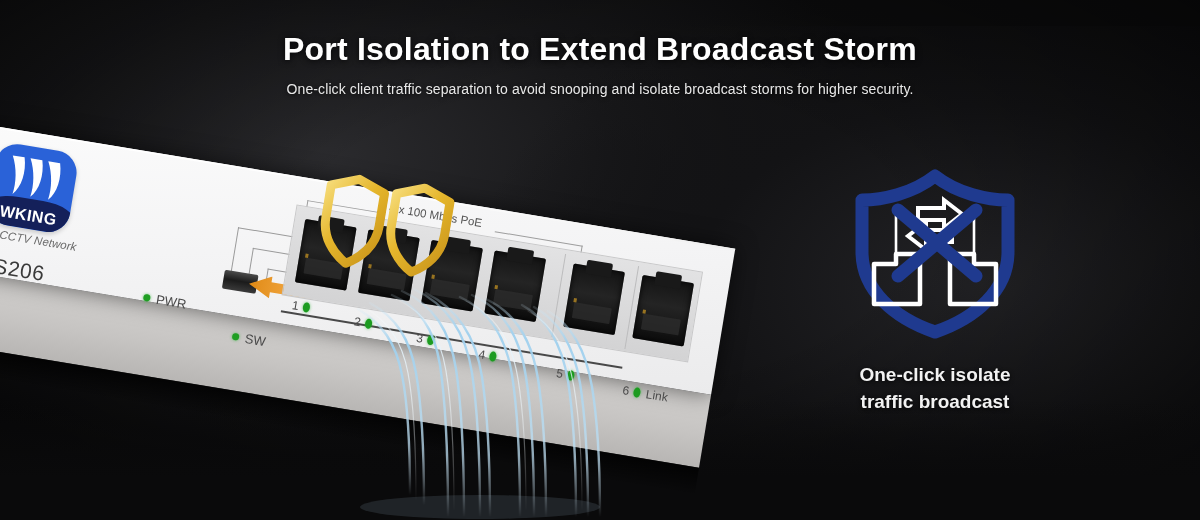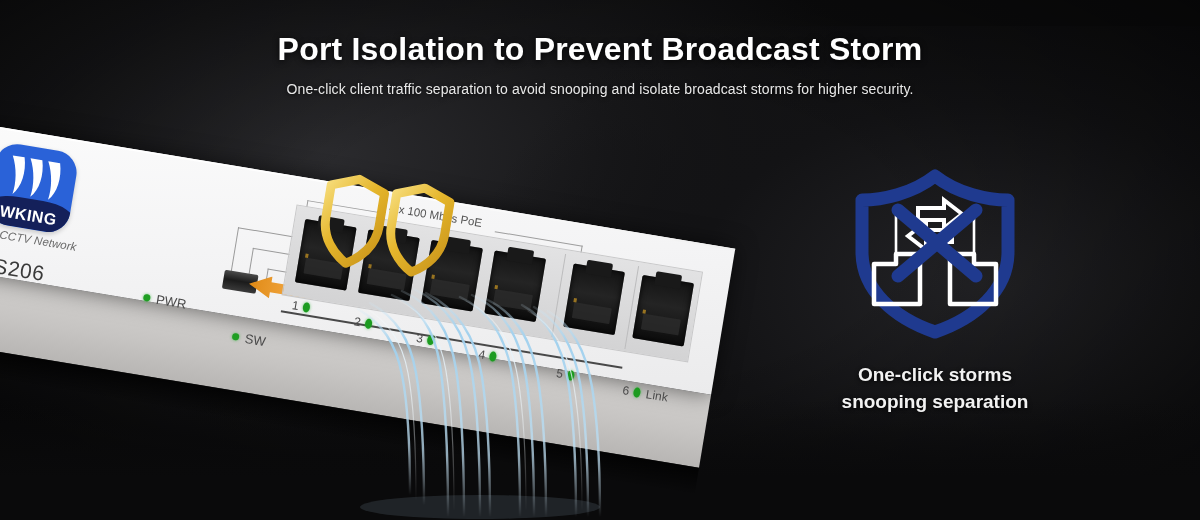--- a/index.html
+++ b/index.html
@@ -172,21 +172,21 @@
 
 <div id="stage">
 
   <div class="bg-base"></div>
   <div class="bg-glow-a"></div>
   <div class="bg-glow-b"></div>
   <div class="bg-vig"></div>
   <div class="bg-floor"></div>
 
   <div class="head-wrap">
-    <h1 class="title">Port Isolation to Prevent Broadcast Storm</h1>
+    <h1 class="title">Port Isolation to Extend Broadcast Storm</h1>
     <p class="subtitle">One-click client traffic separation to avoid snooping and isolate broadcast storms for higher security.</p>
   </div>
 
   <div id="device">
 
     <div class="dev-side"></div>
     <div class="dev-side-shadow"></div>
 
     <div class="dev-front">
 
@@ -354,18 +354,18 @@
       <line x1="56" y1="94" x2="56" y2="52" stroke="#ffffff" stroke-width="2.6"></line>
       <line x1="134" y1="94" x2="134" y2="52" stroke="#ffffff" stroke-width="2.6"></line>
 
       <path d="M78 48 L104 48 L104 40 L122 54 L104 68 L104 60 L78 60 Z" fill="none" stroke="#ffffff" stroke-width="4"></path>
       <path d="M112 70 L86 70 L86 62 L68 76 L86 90 L86 82 L112 82 Z" fill="none" stroke="#ffffff" stroke-width="4"></path>
 
       <line x1="58" y1="50" x2="136" y2="116" stroke="#1f3a8f" stroke-width="13" stroke-linecap="round"></line>
       <line x1="136" y1="50" x2="58" y2="116" stroke="#1f3a8f" stroke-width="13" stroke-linecap="round"></line>
     </svg>
     <div class="feature-cap">
-      <div>One-click storms</div>
-      <div>snooping separation</div>
+      <div>One-click isolate</div>
+      <div>traffic broadcast</div>
     </div>
   </div>
 
 </div>
 
 </body></html>

